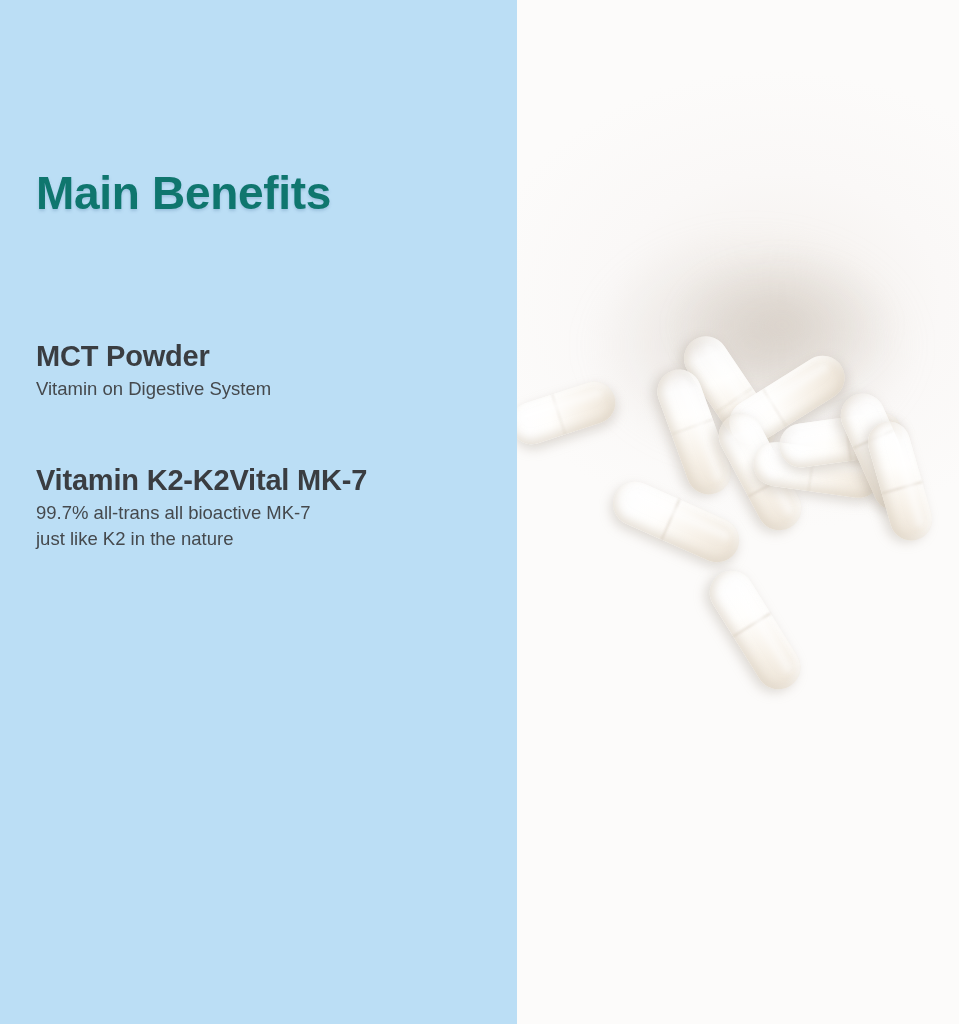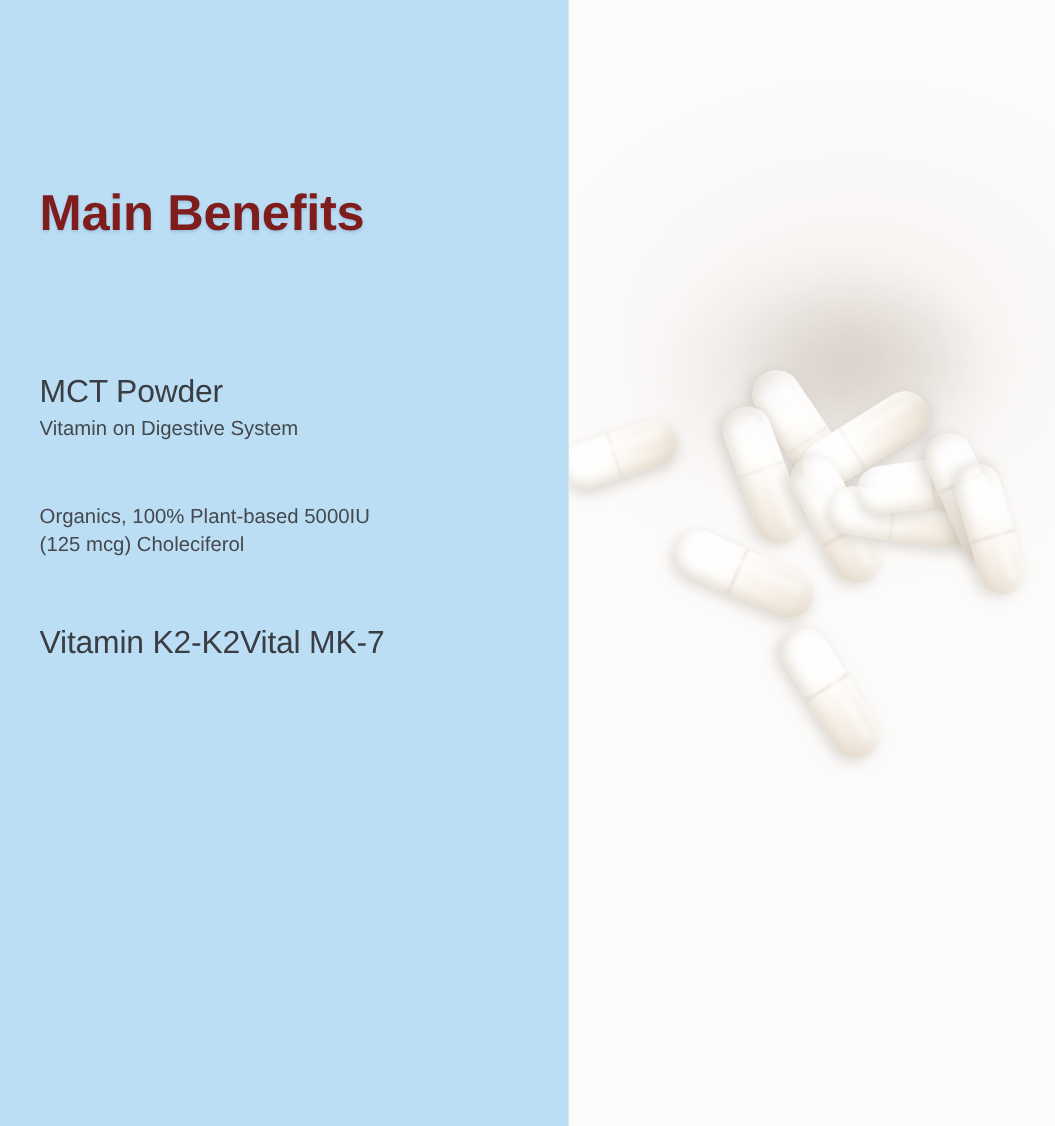--- a/index.html
+++ b/index.html
@@ -29,40 +29,40 @@
     background: #bbdef5;
     flex: 0 0 517px;
     z-index: 3;
   }
   .panel-title {
     position: absolute;
     left: 36px;
     top: 166px;
     font-size: 46px;
     font-weight: bold;
-    color: #7f1d1d;
+    color: #0f766e;
     letter-spacing: -0.3px;
     text-shadow: 0 2px 3px rgba(120,160,195,0.45);
     white-space: nowrap;
   }
 
   .benefits {
     position: absolute;
     left: 36px;
     top: 340px;
     width: 470px;
   }
   .benefit {
     margin-bottom: 46px;
   }
   .benefit:last-child { margin-bottom: 0; }
 
   .benefit-title {
     font-size: 29px;
-    font-weight: normal;
+    font-weight: bold;
     color: #3a3d41;
     letter-spacing: -0.2px;
     line-height: 1.12;
     margin: 0 0 4px 0;
     white-space: nowrap;
   }
   .benefit-desc {
     font-size: 18.5px;
     font-weight: normal;
     color: #45494d;
@@ -159,28 +159,28 @@
     <div class="benefits">
 
       <div class="benefit benefit-mct">
         <div class="benefit-title">MCT Powder</div>
         <div class="benefit-desc">
           <span class="line">Vitamin on Digestive System</span>
         </div>
       </div>
 
       <div class="benefit benefit-d3">
-        <div class="benefit-desc">
-          <span class="line">Organics, 100% Plant-based 5000IU</span>
-          <span class="line">(125 mcg) Choleciferol</span>
-        </div>
       </div>
 
       <div class="benefit benefit-k2">
         <div class="benefit-title">Vitamin K2-K2Vital MK-7</div>
+        <div class="benefit-desc">
+          <span class="line">99.7% all-trans all bioactive MK-7</span>
+          <span class="line">just like K2 in the nature</span>
+        </div>
       </div>
 
     </div>
   </div>
 
   <div class="photo">
     <div class="pile-shadow"></div>
     <div class="pile-shadow-2"></div>
 
     <div class="capsule cap-div-45" style="left:-8px; top:392px; width:108px; height:42px; transform:rotate(-18deg);"></div>

